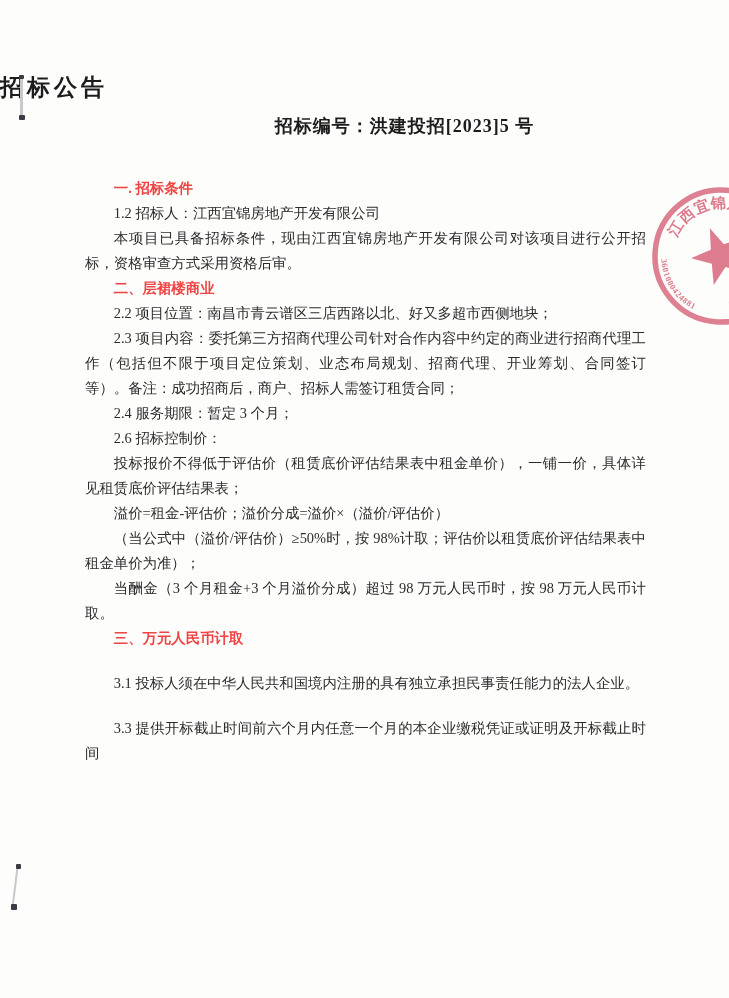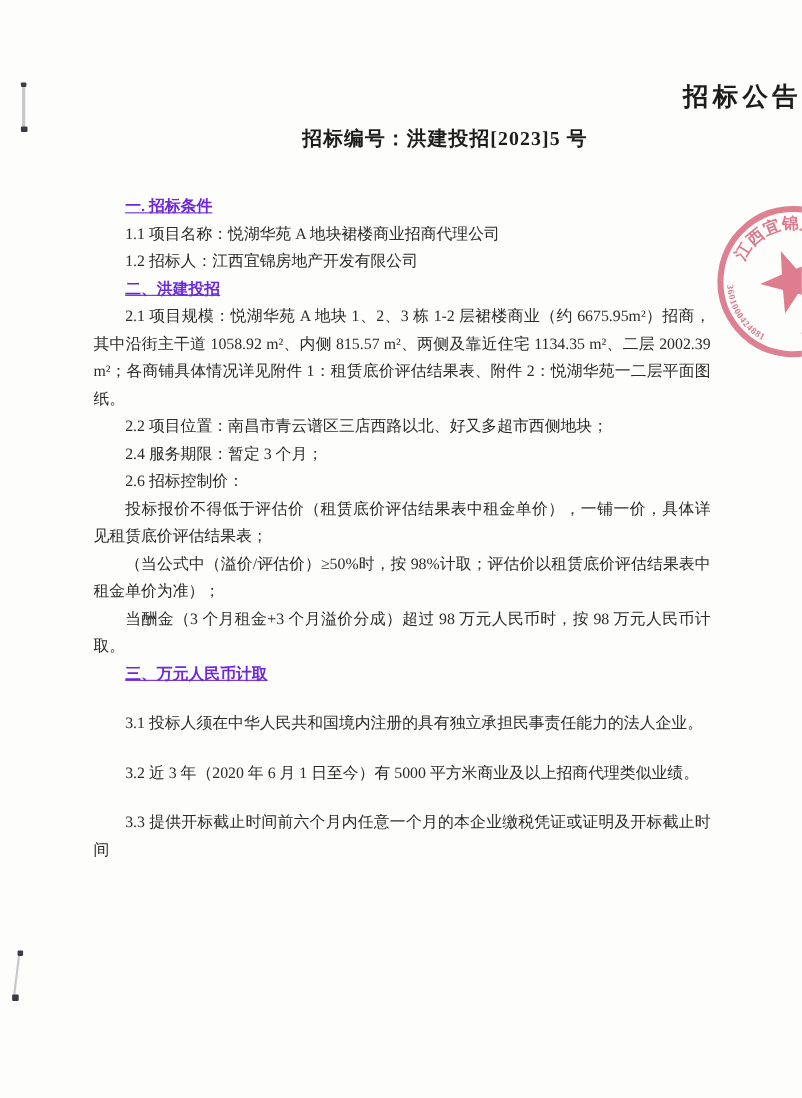--- a/index.html
+++ b/index.html
@@ -14,21 +14,21 @@
     background: #fdfdfc;
     overflow: hidden;
     font-family: "Liberation Serif", "DejaVu Serif", serif;
     color: #2b2b2b;
   }
   .doc-title {
     position: absolute;
     top: 72px;
     left: 0;
     width: 100%;
-    text-align: right;
+    text-align: left;
     font-size: 23px;
     font-weight: bold;
     letter-spacing: 4px;
     color: #1c1c1c;
   }
   .doc-subtitle {
     position: absolute;
     top: 114px;
     left: 0;
     width: 100%;
@@ -47,22 +47,21 @@
     font-size: 14.4px;
     line-height: 25px;
     text-align: justify;
   }
   .doc-body p {
     margin: 0;
     text-indent: 2em;
   }
   .doc-body p.heading {
     font-weight: bold;
-    color: #6d28d9;
-    text-decoration: underline;
+    color: #ef4444;
   }
   .doc-body p.sp {
     margin-top: 20px;
   }
   
   .seal {
     position: absolute;
     left: 621px;
     top: 156px;
     width: 200px;
@@ -92,33 +91,33 @@
 </head>
 <body>
 
 <div class="page">
 
   <div class="doc-title">招标公告</div>
   <div class="doc-subtitle">招标编号：洪建投招[2023]5 号</div>
 
   <div class="doc-body">
     <p class="heading">一. 招标条件</p>
-    <p>1.1 项目名称：悦湖华苑 A 地块裙楼商业招商代理公司</p>
     <p>1.2 招标人：江西宜锦房地产开发有限公司</p>
-    <p class="heading">二、洪建投招</p>
-    <p>2.1 项目规模：悦湖华苑 A 地块 1、2、3 栋 1-2 层裙楼商业（约 6675.95m²）招商，其中沿街主干道 1058.92 m²、内侧 815.57 m²、两侧及靠近住宅 1134.35 m²、二层 2002.39 m²；各商铺具体情况详见附件 1：租赁底价评估结果表、附件 2：悦湖华苑一二层平面图纸。</p>
+    <p>本项目已具备招标条件，现由江西宜锦房地产开发有限公司对该项目进行公开招标，资格审查方式采用资格后审。</p>
+    <p class="heading">二、层裙楼商业</p>
     <p>2.2 项目位置：南昌市青云谱区三店西路以北、好又多超市西侧地块；</p>
+    <p>2.3 项目内容：委托第三方招商代理公司针对合作内容中约定的商业进行招商代理工作（包括但不限于项目定位策划、业态布局规划、招商代理、开业筹划、合同签订等）。备注：成功招商后，商户、招标人需签订租赁合同；</p>
     <p>2.4 服务期限：暂定 3 个月；</p>
     <p>2.6 招标控制价：</p>
     <p>投标报价不得低于评估价（租赁底价评估结果表中租金单价），一铺一价，具体详见租赁底价评估结果表；</p>
+    <p>溢价=租金-评估价；溢价分成=溢价×（溢价/评估价）</p>
     <p>（当公式中（溢价/评估价）≥50%时，按 98%计取；评估价以租赁底价评估结果表中租金单价为准）；</p>
     <p>当酬金（3 个月租金+3 个月溢价分成）超过 98 万元人民币时，按 98 万元人民币计取。</p>
     <p class="heading">三、万元人民币计取</p>
     <p class="sp">3.1 投标人须在中华人民共和国境内注册的具有独立承担民事责任能力的法人企业。</p>
-    <p class="sp">3.2 近 3 年（2020 年 6 月 1 日至今）有 5000 平方米商业及以上招商代理类似业绩。</p>
     <p class="sp">3.3 提供开标截止时间前六个月内任意一个月的本企业缴税凭证或证明及开标截止时间</p>
   </div>
 
   <svg class="seal" viewBox="0 0 200 200" width="200" height="200">
     <defs>
       <path id="sealNameArc" d="M 58.4 124 A 48 48 0 1 1 141.6 124" fill="none"></path>
       <path id="sealNumArc" d="M 61.4 146 A 60 60 0 0 0 138.6 146" fill="none"></path>
     </defs>
     <circle cx="100" cy="100" r="66" fill="none" stroke-width="5.5" stroke-opacity="0.85" stroke="#cf4a63"></circle>
     <polygon points="100,70 107.1,90.3 128.5,90.7 111.4,103.7 117.6,124.3 100,112 82.4,124.3 88.6,103.7 71.5,90.7 92.9,90.3" fill-opacity="0.88" fill="#cf4a63"></polygon>

